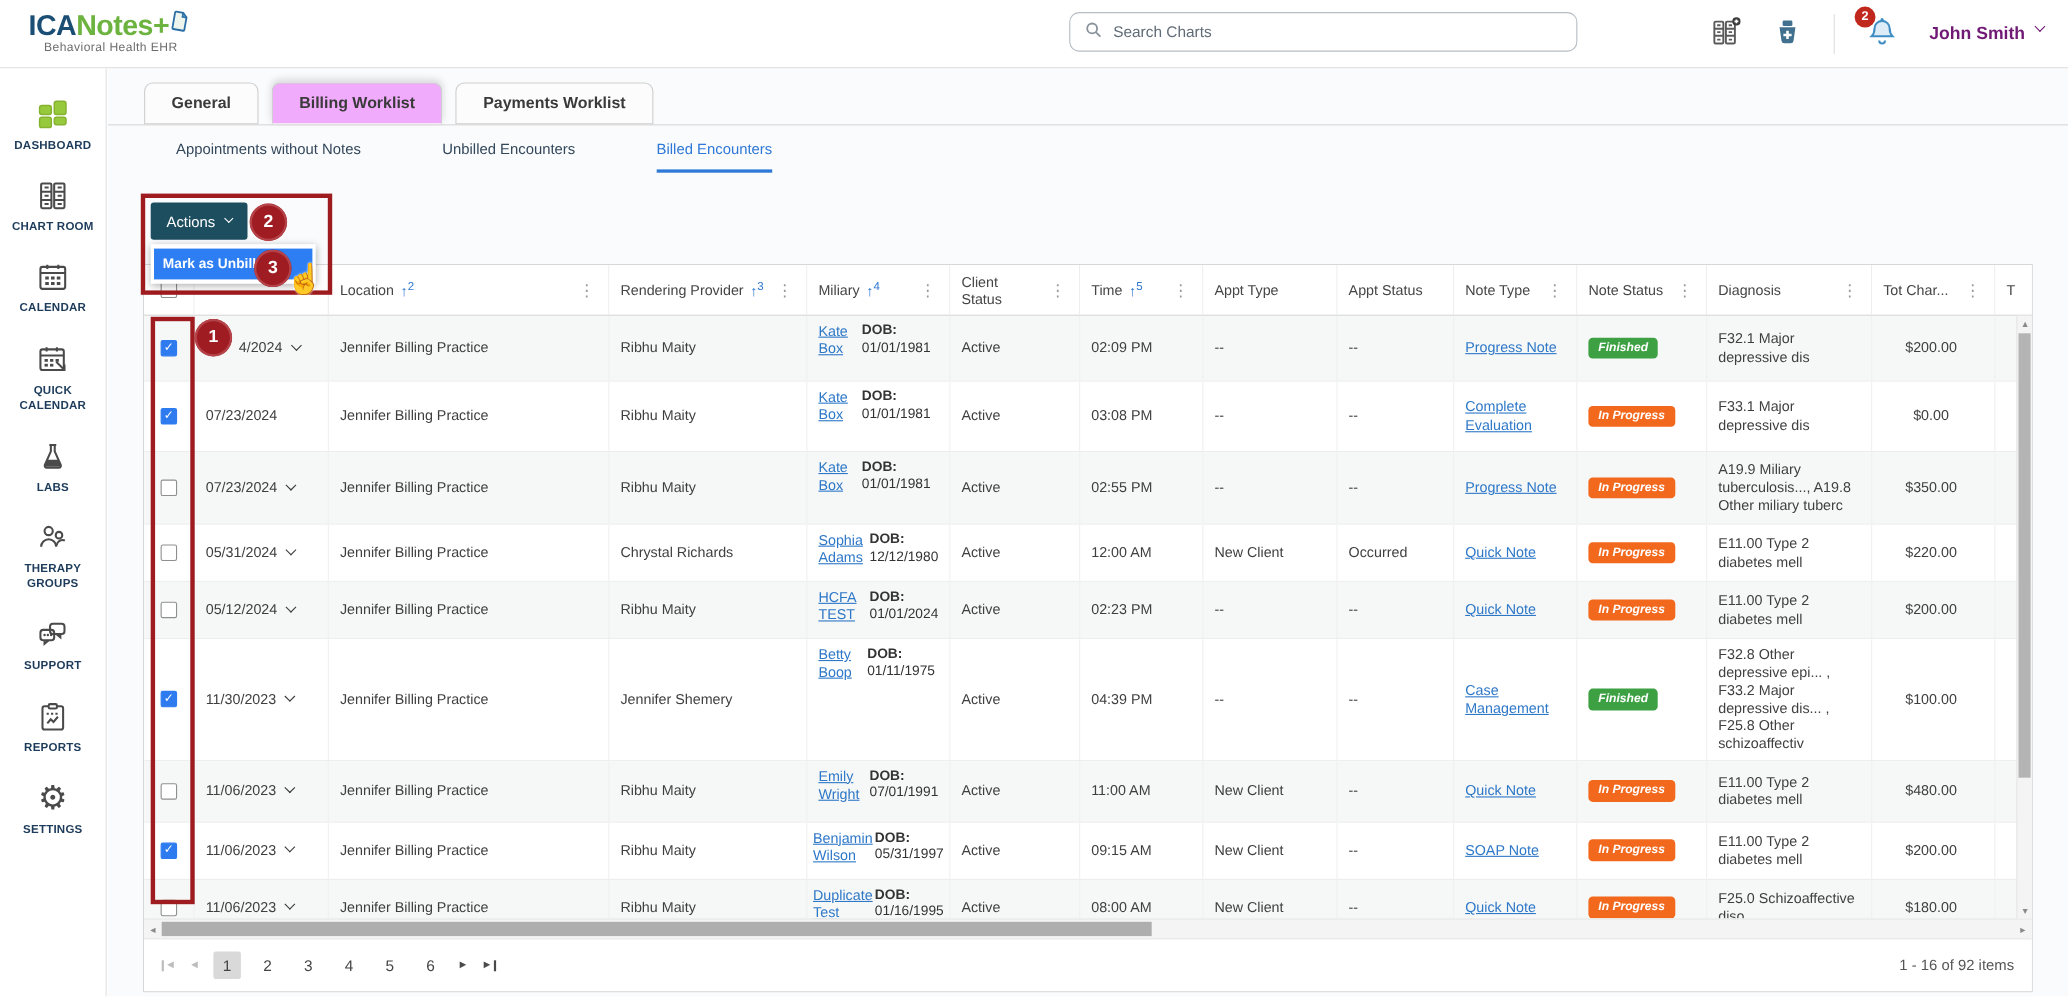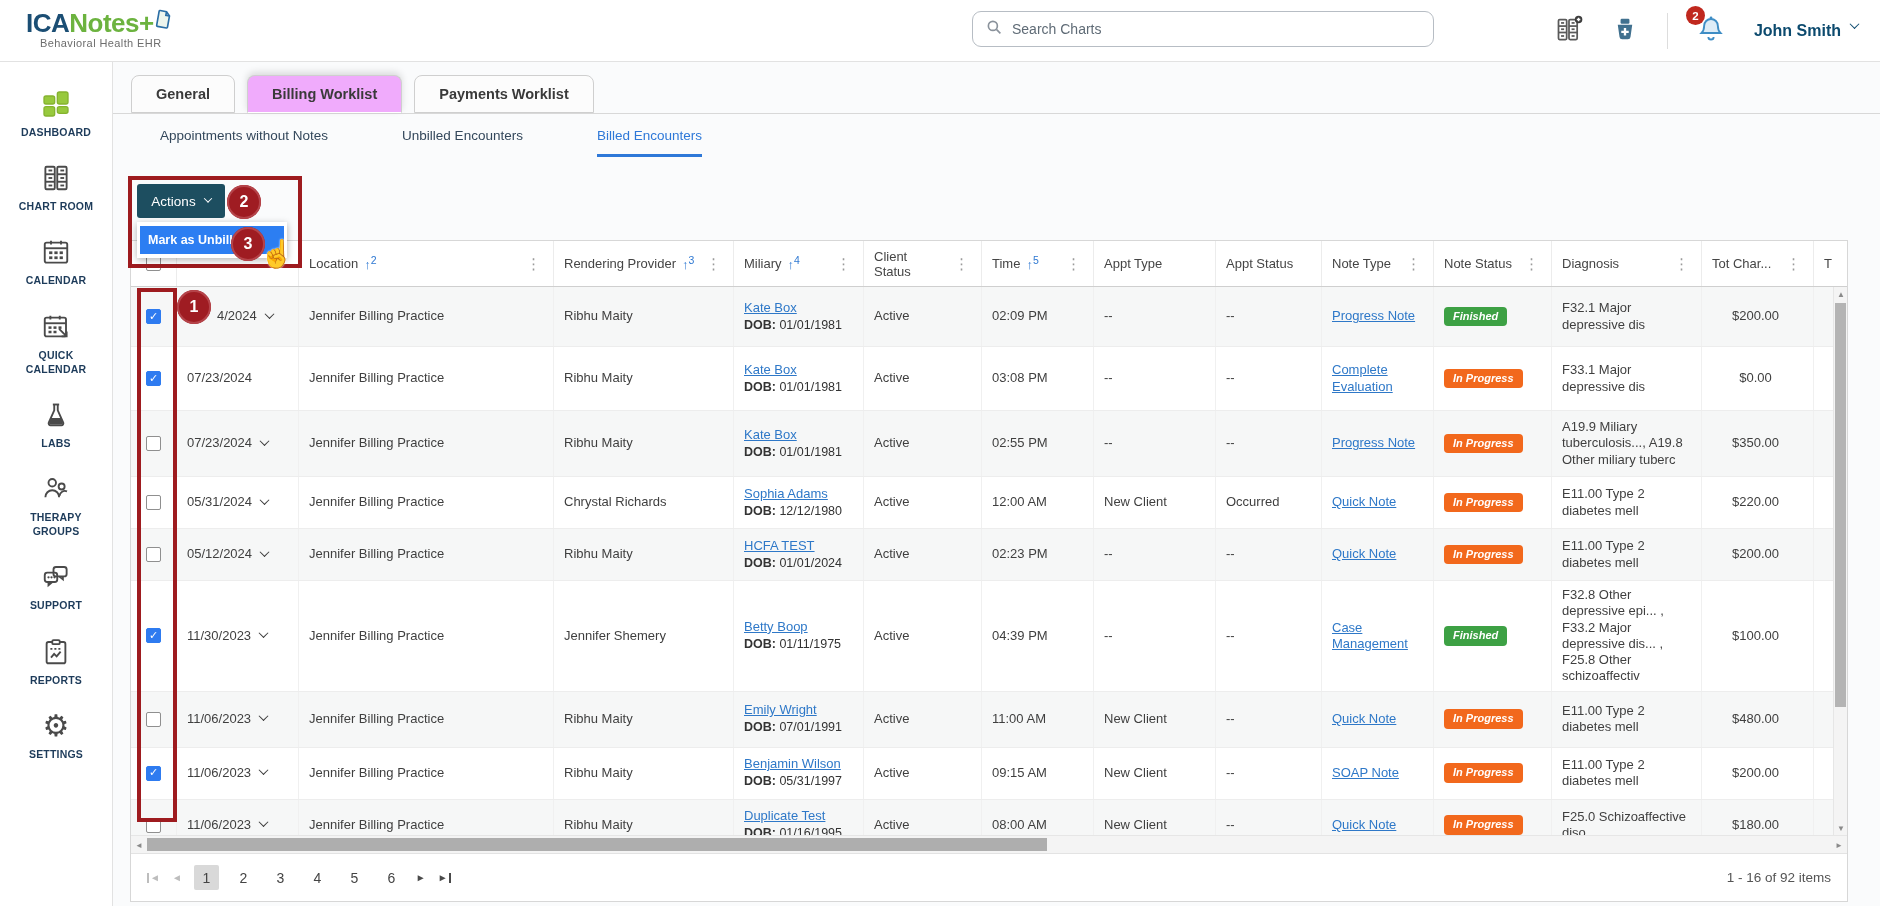--- a/index.html
+++ b/index.html
@@ -14,25 +14,25 @@
   .logo-ica { color:#1b4e74; } .logo-notes { color:#6cb33f; } .logo-plus { color:#6cb33f; font-size:26px; font-weight:bold; }
   .logo-doc { display:inline-block; transform:rotate(10deg); margin-left:-2px; }
   .logo-tag { font-size:11px; color:#6d6d6d; margin-top:-2px; margin-left:14px; letter-spacing:.4px; }
   .search { position:absolute; left:972px; top:11px; width:462px; height:36px; border:1px solid #b7bdc4; border-radius:9px; display:flex; align-items:center; padding:0 12px; gap:9px; background:#fff; }
   .search input { border:none; outline:none; flex:1; font-size:14px; font-family:inherit; color:#333; background:transparent; }
   .search input::placeholder { color:#5f6b76; }
   .top-icons { position:absolute; right:22px; top:0; height:62px; display:flex; align-items:center; gap:28px; }
   .vdiv { width:1px; height:36px; background:#ddd; }
   .bell-wrap { position:relative; }
   .bell-badge { position:absolute; left:-10px; top:-8px; background:#c0281e; color:#fff; border-radius:50%; width:19px; height:19px; font-size:11.5px; font-weight:bold; display:flex; align-items:center; justify-content:center; }
-  .user { display:flex; align-items:flex-start; gap:10px; font-size:16px; font-weight:bold; color:#0c4a6e; cursor:pointer; }
+  .user { display:flex; align-items:flex-start; gap:10px; font-size:16px; font-weight:bold; color:#701a75; cursor:pointer; }
   .chev { display:inline-block; width:7px; height:7px; border-right:1.8px solid currentColor; border-bottom:1.8px solid currentColor; transform:rotate(45deg) translate(-1px,-1px); }
 
   
-  .sidebar { position:absolute; left:0; top:62px; width:113px; bottom:0; background:#fff; border-right:1px solid #e2e2e2; display:flex; flex-direction:column; align-items:center; padding-top:26px; gap:23px; z-index:30; }
+  .sidebar { position:absolute; left:0; top:62px; width:97px; bottom:0; background:#fff; border-right:1px solid #e2e2e2; display:flex; flex-direction:column; align-items:center; padding-top:26px; gap:23px; z-index:30; }
   .side-item { display:flex; flex-direction:column; align-items:center; gap:5px; cursor:pointer; width:95px; }
   .side-icon { height:32px; display:flex; align-items:center; justify-content:center; }
   .side-label { font-size:10.5px; font-weight:bold; color:#1d3b5a; text-align:center; line-height:1.35; letter-spacing:.2px; }
   .gear-glyph { font-size:30px; color:#4a4a4a; line-height:30px; }
 
   
   .main { position:absolute; left:98px; top:62px; right:0; bottom:0; background:#fafbfc; }
   .tabline { position:absolute; left:0; right:0; top:51px; height:1px; background:#d8d8d8; }
   .tabbar { position:absolute; left:33px; top:13px; display:flex; gap:12px; z-index:2; }
   .tab { padding:10px 24px; border:1px solid #cfcfcf; border-radius:8px 8px 0 0; background:#fcfcfc; color:#3a3a3a; font-size:14.5px; font-weight:bold; cursor:pointer; position:relative; }
@@ -46,21 +46,21 @@
   .thead { height:46px; display:grid; border-bottom:1px solid #cfcfcf; overflow:hidden; }
   .th { display:flex; align-items:center; gap:6px; padding:0 10px; font-size:13px; color:#454545; border-right:1px solid #ececec; background:#fff; }
   .sort { color:#2e78d2; font-size:13px; white-space:nowrap; }
   .sort .n { font-size:10.5px; vertical-align:super; }
   .kebab { margin-left:auto; color:#9a9a9a; font-size:15px; cursor:pointer; padding:0 2px; }
   .tbody { height:548px; overflow:hidden; position:relative; }
   .tr { display:grid; border-bottom:1px solid #ededed; background:#fff; }
   .tr.stripe { background:#f6f7f7; }
   .td { display:flex; align-items:center; padding:6px 10px; font-size:13px; color:#3f3f3f; border-right:1px solid #f0f0f0; overflow:hidden; line-height:1.25; }
   .td.right { justify-content:center; padding-right:14px; }
-  .td.col { flex-direction:column; align-items:flex-start; justify-content:center; gap:2px; }
+  .td.col { flex-direction:row; align-items:flex-start; justify-content:center; gap:2px; }
   a.lk { color:#2e78c8; text-decoration:underline; font-size:13px; }
   .dob { font-size:12.5px; color:#333; } .dob b { font-weight:bold; }
   .badge { display:inline-block; padding:3px 9px; border-radius:4px; color:#fff; font-size:11px; font-weight:bold; font-style:italic; white-space:nowrap; }
   .cb { width:15px; height:15px; border:1px solid #8f8f8f; border-radius:2px; background:#fff; display:flex; align-items:center; justify-content:center; cursor:pointer; }
   .cb.on { background:#2e7bf0; border-color:#2e7bf0; color:#fff; font-size:11px; }
   .datecell { gap:9px; } .date-chev { color:#3a3a3a; margin-top:-3px; }
 
   
   .vscroll { position:absolute; right:0; top:46px; width:14px; height:548px; background:#f4f4f4; border-left:1px solid #e6e6e6; z-index:5; }
   .vthumb { position:absolute; left:1px; width:11px; top:16px; height:404px; background:#b4b4b4; }

